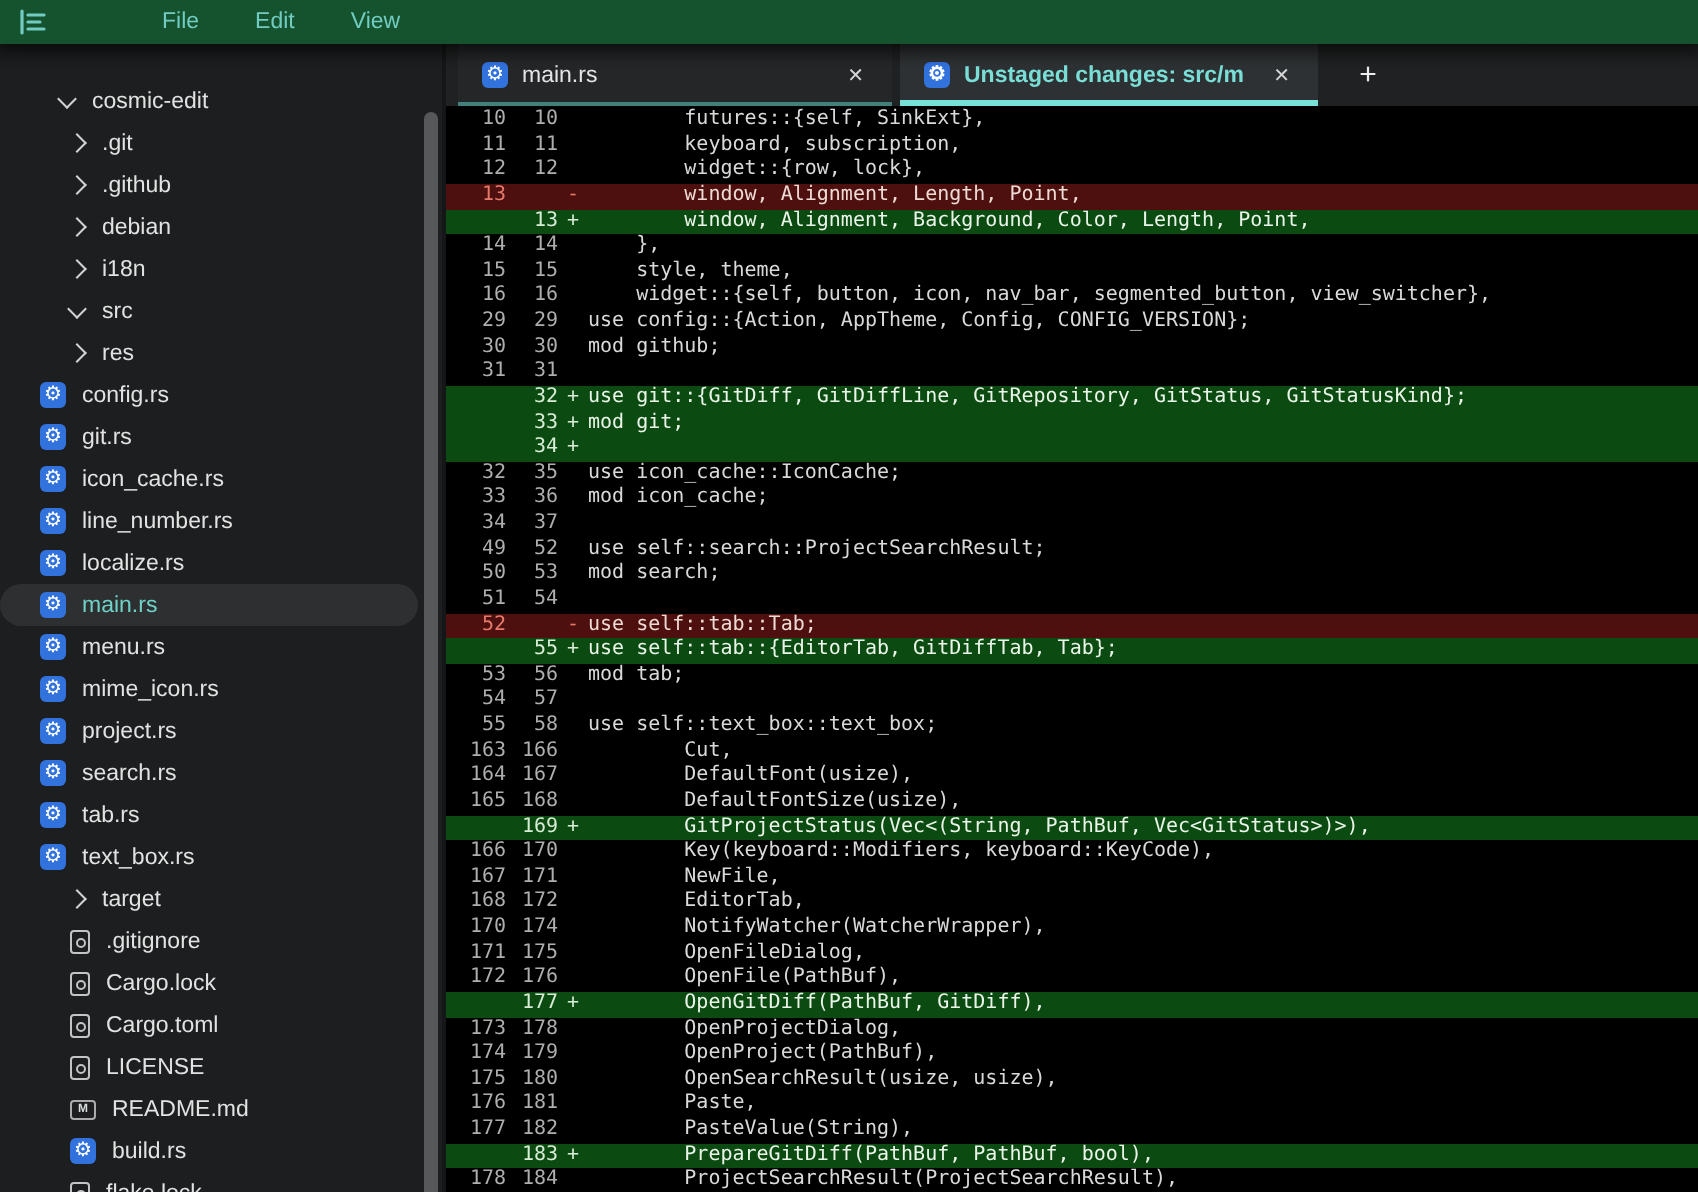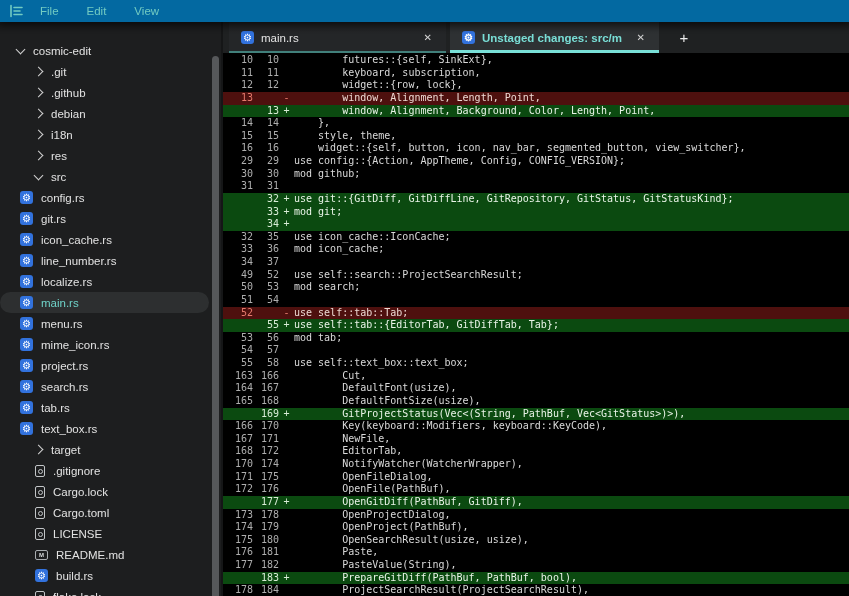--- a/index.html
+++ b/index.html
@@ -3,39 +3,40 @@
 <meta charset="utf-8">
 <style>
   html,body{margin:0;padding:0}
   body{
     width:849px;height:596px;overflow:hidden;position:relative;
     background:#1d1e1f;font-family:"Liberation Sans",sans-serif;
     -webkit-font-smoothing:antialiased;
   }
   
   .menubar{
-    position:relative;z-index:6;height:22px;background:#0369a1;
+    position:relative;z-index:6;height:22px;background:#14532d;
     display:flex;align-items:center;padding-left:9px;
     box-shadow:0 2px 9px rgba(0,0,0,.55);
+    gap:41px;
   }
   .app-icon{width:15px;height:14px;flex:none;display:flex;align-items:center}
   .menu-item{
     color:#72cbc2;font-size:11.5px;padding:3px 12px;margin-left:4px;
     border-radius:4px;cursor:default;
   }
   
   .layout{position:absolute;top:22px;left:0;right:0;bottom:0;display:flex}
   .layout::before{content:'';position:absolute;top:0;left:0;right:0;height:11px;
     background:linear-gradient(rgba(0,0,0,.30),rgba(0,0,0,0));pointer-events:none;z-index:4}
   
   .sidebar{width:223px;flex:none;position:relative;background:#1d1e1f;overflow:hidden;
     border-right:2px solid #151617;box-sizing:border-box}
   .tree{padding-top:18px}
   .titem{height:21px;display:flex;align-items:center;font-size:11.5px;color:#e2e2e2}
-  .titem.d0{padding-left:17px}
+  .titem.d0{padding-left:30px}
   .titem.d1{padding-left:35px}
   .titem.d2{padding-left:20px}
   .titem.selected{background:#2d2f30;border-radius:16px;margin-right:12px;color:#6fd2c8}
   .chev{width:6px;height:6px;flex:none;margin-right:9px;
     border-right:1.5px solid #d2d2d2;border-bottom:1.5px solid #d2d2d2}
   .chev.right{transform:rotate(-45deg)}
   .chev.down{transform:rotate(45deg);margin-top:-2px}
   .icn{flex:none;margin-right:8px;box-sizing:border-box}
   .icn-rust{width:13px;height:13px;border-radius:3px;background:#3272dd;color:#fff;
     display:flex;align-items:center;justify-content:center}
@@ -110,26 +111,26 @@
         </div>
         <div class="titem d1">
           <span class="chev right"></span>
           <span class="tree-label">debian</span>
         </div>
         <div class="titem d1">
           <span class="chev right"></span>
           <span class="tree-label">i18n</span>
         </div>
         <div class="titem d1">
-          <span class="chev right"></span>
-          <span class="tree-label">res</span>
-        </div>
-        <div class="titem d1">
           <span class="chev down"></span>
           <span class="tree-label">src</span>
+        </div>
+        <div class="titem d1">
+          <span class="chev right"></span>
+          <span class="tree-label">res</span>
         </div>
         <div class="titem d2">
           <span class="icn icn-rust"></span>
           <span class="tree-label">config.rs</span>
         </div>
         <div class="titem d2">
           <span class="icn icn-rust"></span>
           <span class="tree-label">git.rs</span>
         </div>
         <div class="titem d2">

